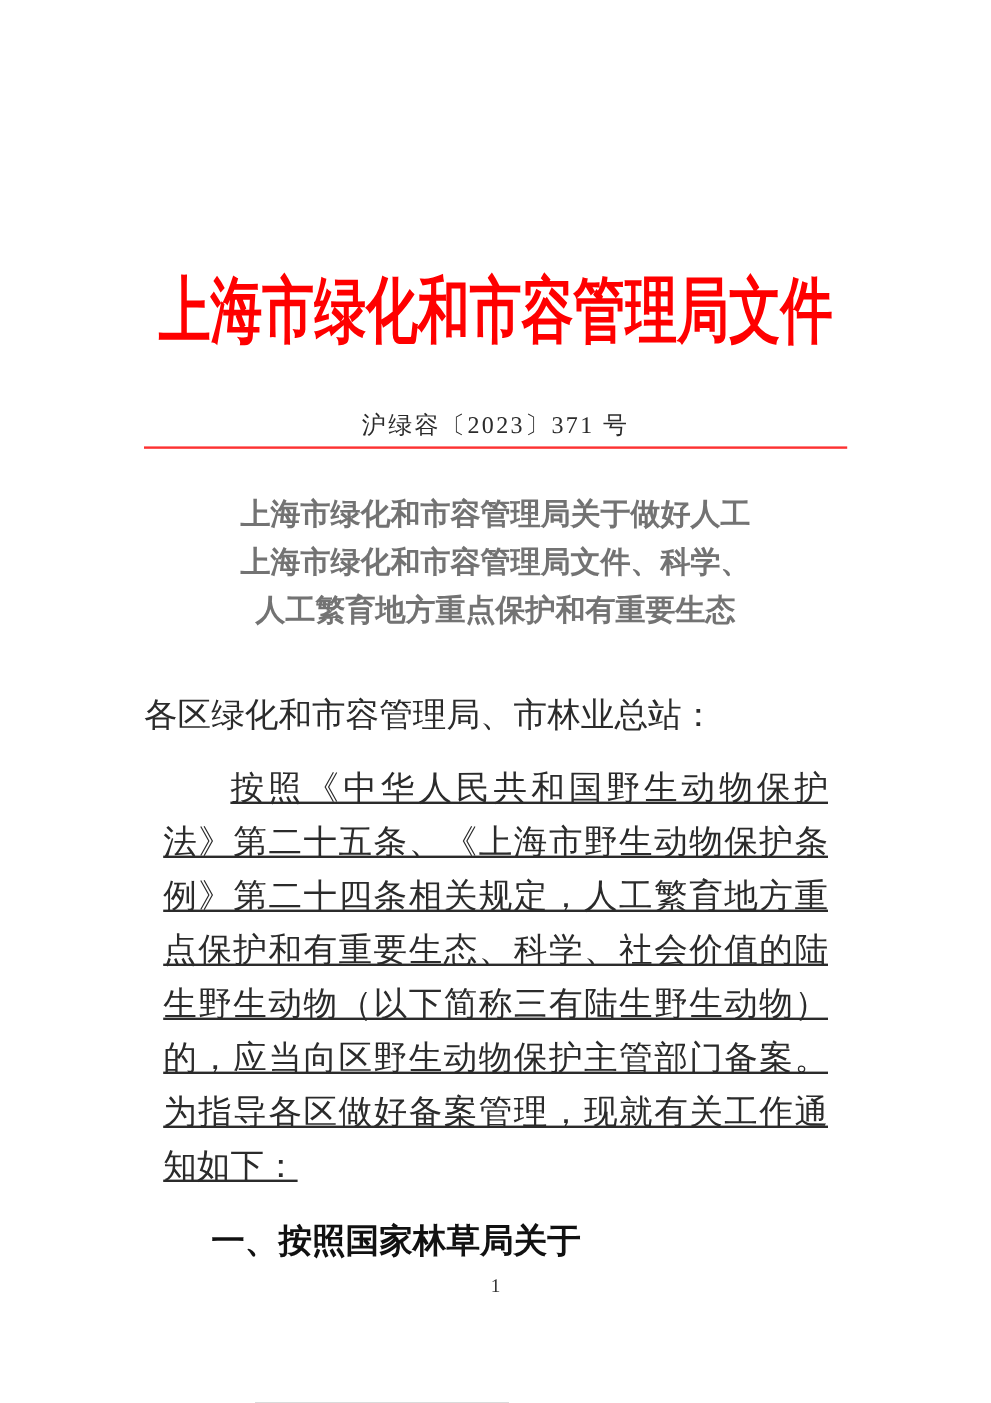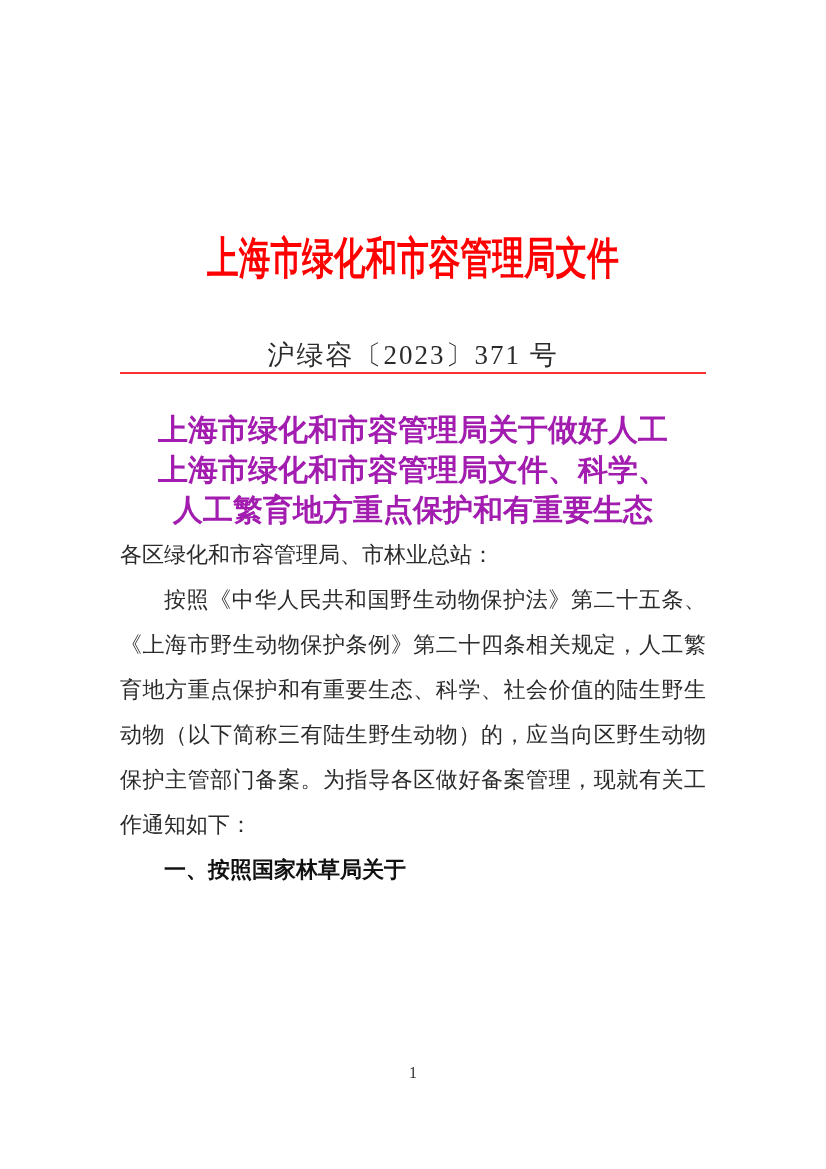--- a/index.html
+++ b/index.html
@@ -19,38 +19,38 @@
   }
   
   .masthead {
     position: absolute;
     top: 226px;
     left: 0;
     width: 826px;
     text-align: center;
     color: #ff0000;
     font-weight: bold;
-    font-size: 44px;
+    font-size: 60px;
     line-height: 66px;
     white-space: nowrap;
   }
   .masthead .squeeze {
     display: inline-block;
     transform: scaleX(0.72);
     transform-origin: 50% 50%;
     letter-spacing: 0px;
   }
   
   .doc-number {
     position: absolute;
     top: 340px;
     left: 0;
     width: 826px;
     text-align: center;
-    font-size: 27px;
+    font-size: 20px;
     line-height: 30px;
     letter-spacing: 2px;
     color: #2b2b2b;
     font-weight: normal;
   }
   
   .red-rule {
     position: absolute;
     top: 372px;
     left: 120px;
@@ -58,43 +58,44 @@
     height: 0;
     border-top: 2px solid #fd3131;
   }
   
   .doc-title {
     position: absolute;
     top: 410px;
     left: 80px;
     width: 666px;
     text-align: center;
-    font-size: 30px;
+    font-size: 25px;
     font-weight: bold;
     line-height: 40px;
-    color: #a21caf;
+    color: #737373;
   }
   
   .body-col {
     position: absolute;
-    top: 532px;
+    top: 574px;
     left: 120px;
     width: 586px;
-    font-size: 22px;
+    font-size: 28px;
     line-height: 45px;
     text-align: justify;
     text-justify: inter-ideograph;
     color: #2b2b2b;
   }
   .body-col .salutation {
     text-indent: 0;
   }
   .body-col .para {
     text-indent: 2em;
-    margin: 0;
+    margin: 16px;
+    text-decoration: underline;
   }
   .body-col .section-heading {
     text-indent: 2em;
     font-family: "Liberation Sans", "DejaVu Sans", sans-serif;
     font-weight: bold;
     color: #111111;
   }
   
   .page-number {
     position: absolute;

